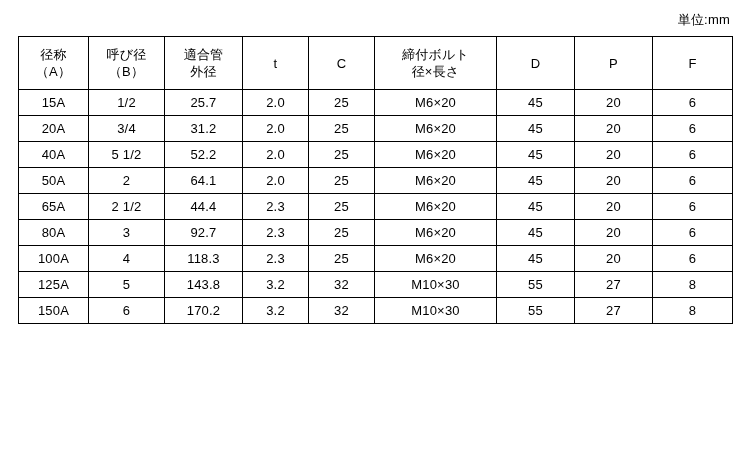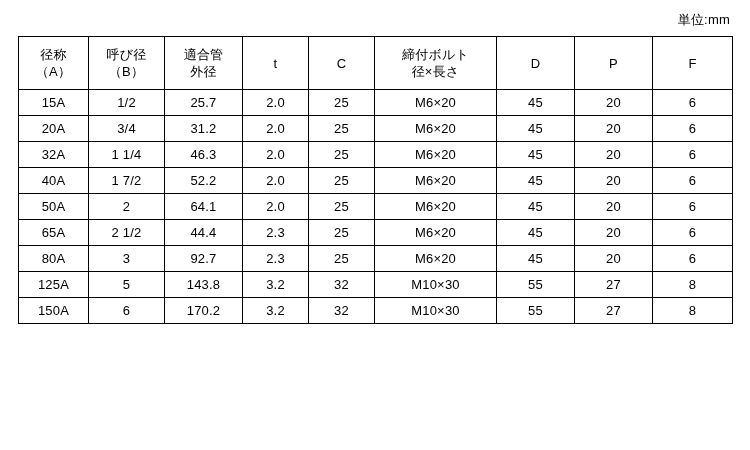--- a/index.html
+++ b/index.html
@@ -144,33 +144,22 @@
           <td>3/4</td>
           <td>31.2</td>
           <td>2.0</td>
           <td>25</td>
           <td>M6×20</td>
           <td>45</td>
           <td>20</td>
           <td>6</td>
         </tr>
         <tr>
-          <td>32A</td>
-          <td>1 1/4</td>
-          <td>46.3</td>
-          <td>2.0</td>
-          <td>25</td>
-          <td>M6×20</td>
-          <td>45</td>
-          <td>20</td>
-          <td>6</td>
-        </tr>
-        <tr>
           <td>40A</td>
-          <td>1 7/2</td>
+          <td>5 1/2</td>
           <td>52.2</td>
           <td>2.0</td>
           <td>25</td>
           <td>M6×20</td>
           <td>45</td>
           <td>20</td>
           <td>6</td>
         </tr>
         <tr>
           <td>50A</td>
@@ -191,20 +180,31 @@
           <td>25</td>
           <td>M6×20</td>
           <td>45</td>
           <td>20</td>
           <td>6</td>
         </tr>
         <tr>
           <td>80A</td>
           <td>3</td>
           <td>92.7</td>
+          <td>2.3</td>
+          <td>25</td>
+          <td>M6×20</td>
+          <td>45</td>
+          <td>20</td>
+          <td>6</td>
+        </tr>
+        <tr>
+          <td>100A</td>
+          <td>4</td>
+          <td>118.3</td>
           <td>2.3</td>
           <td>25</td>
           <td>M6×20</td>
           <td>45</td>
           <td>20</td>
           <td>6</td>
         </tr>
         <tr>
           <td>125A</td>
           <td>5</td>

